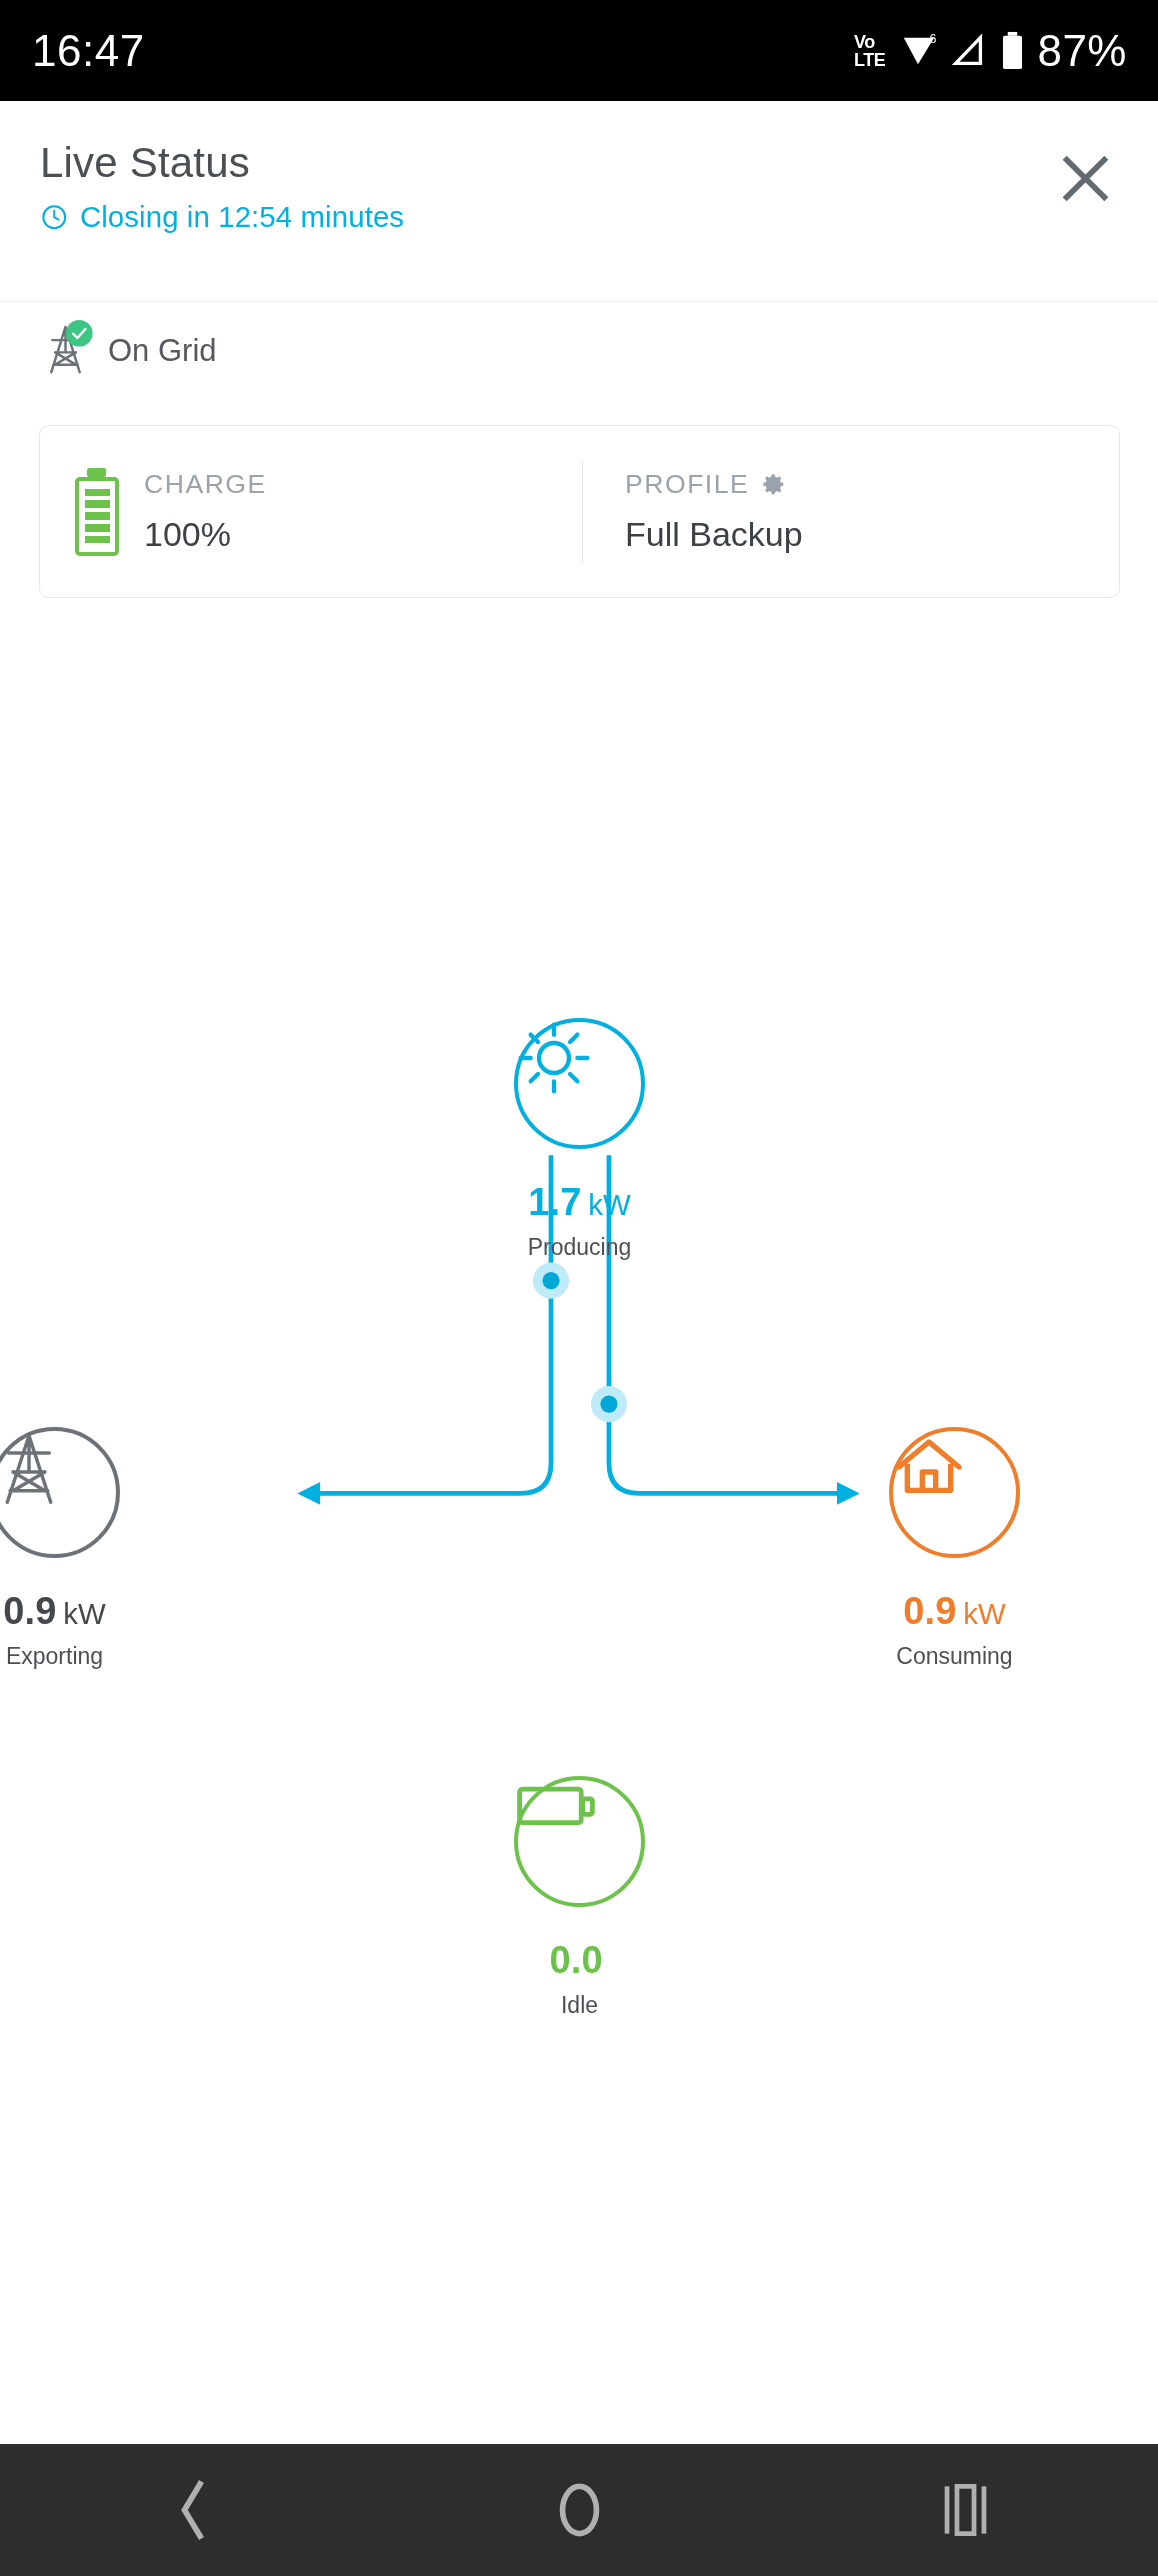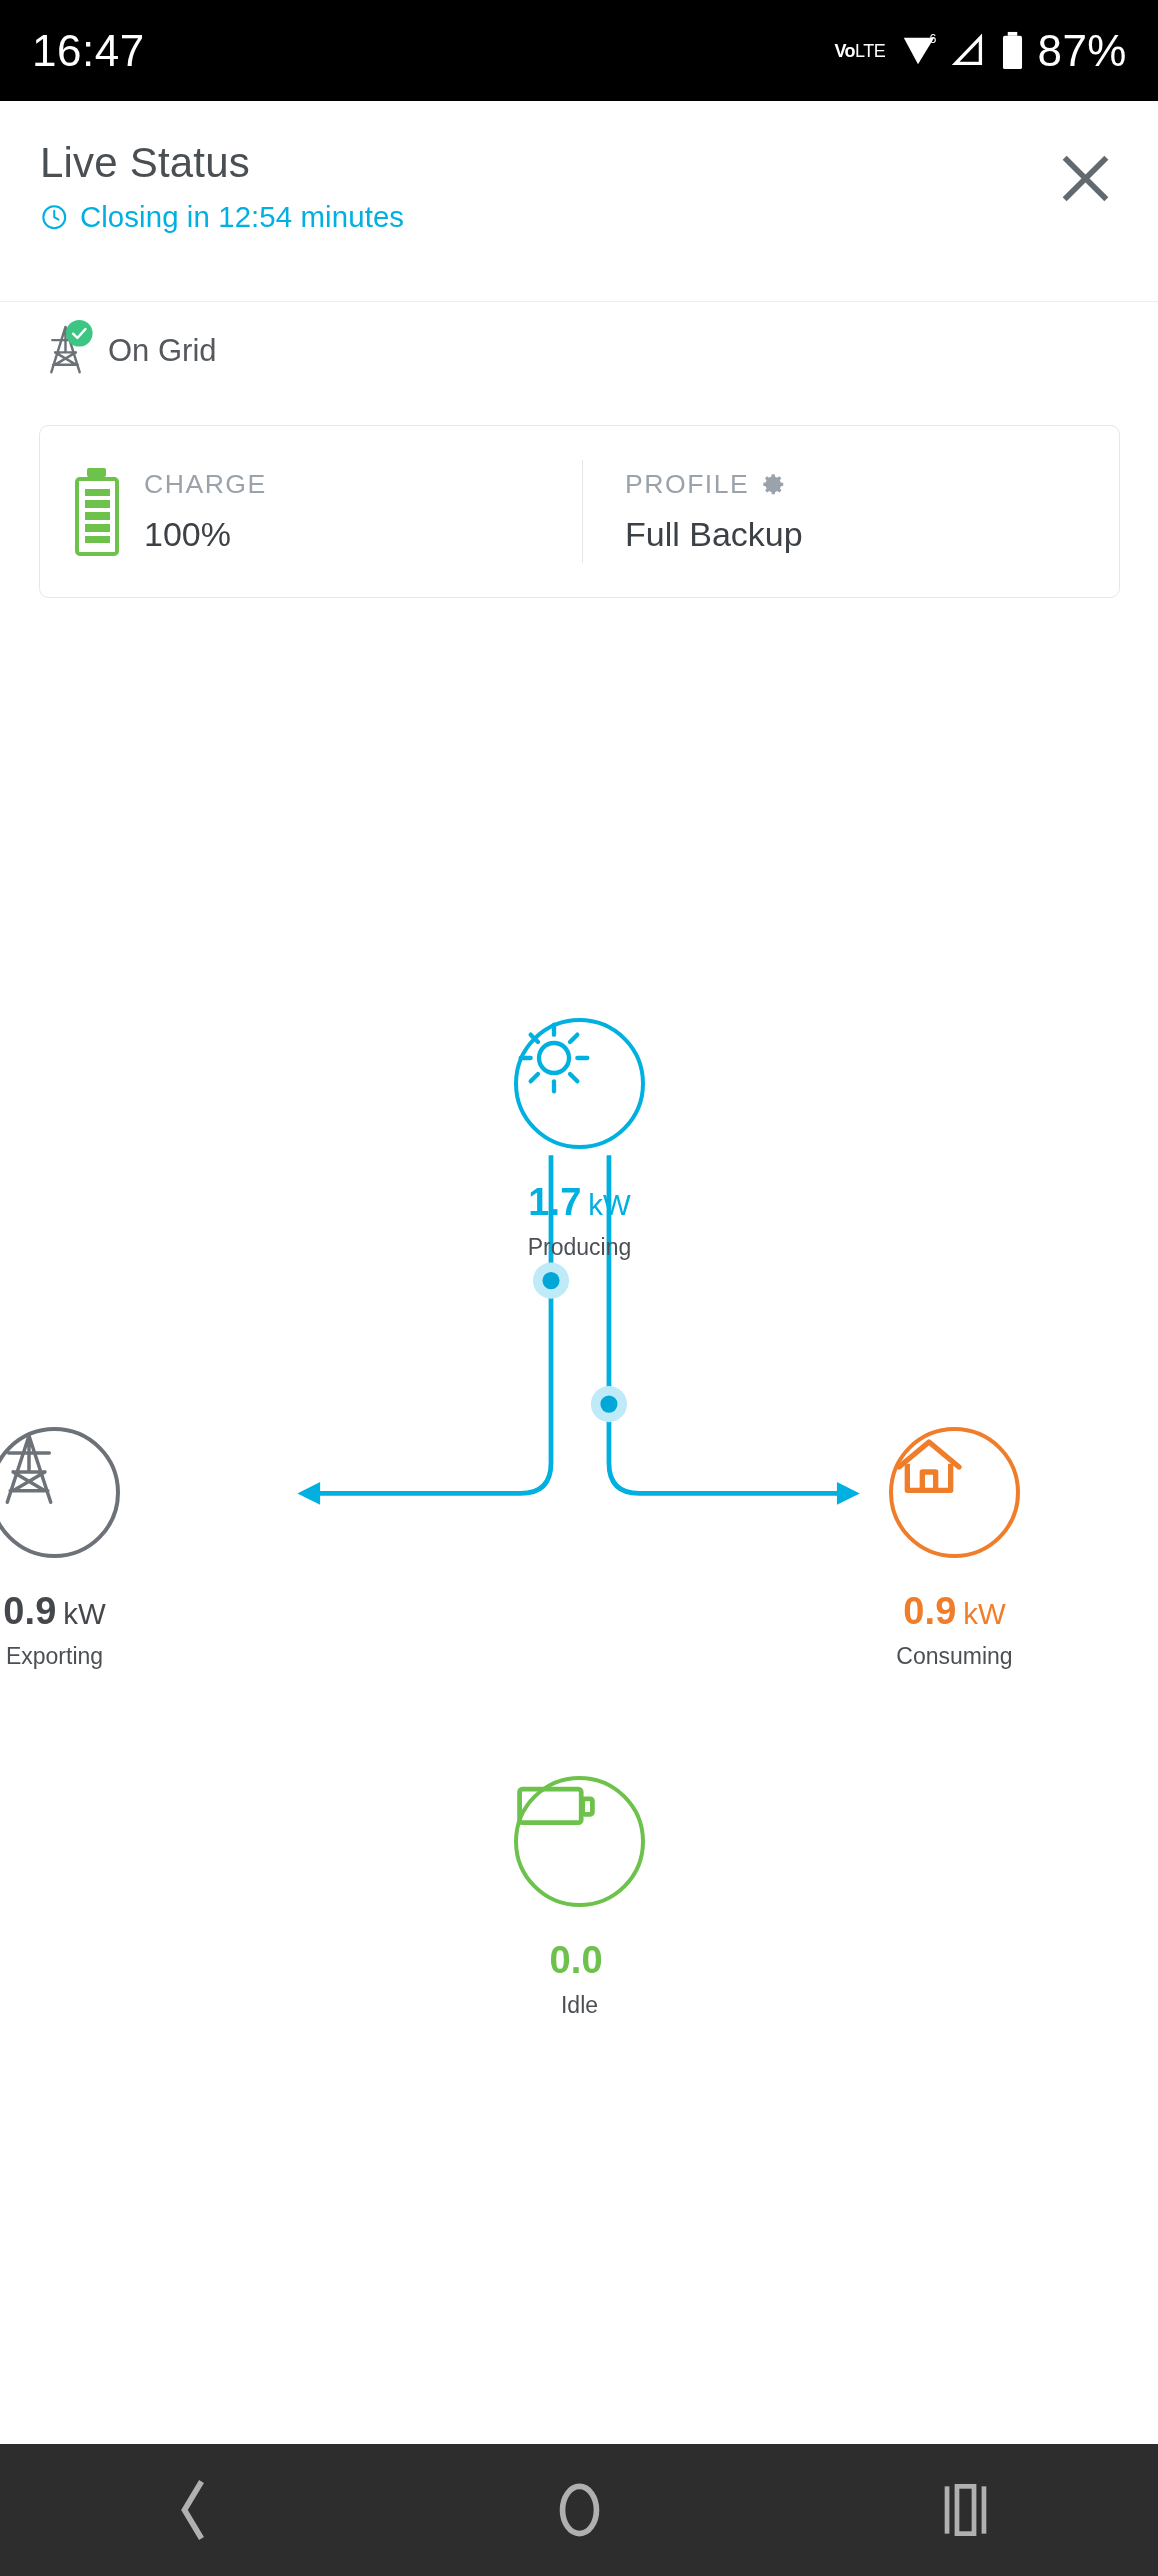--- a/index.html
+++ b/index.html
@@ -17,23 +17,23 @@
     width: 1159px; height: 101px;
     background: #000;
     display: flex; align-items: center; justify-content: space-between;
     padding: 0 32px;
   }
   .status-clock {
     color: #fff; font-size: 44px; letter-spacing: 0.5px;
     font-family: "Liberation Sans", sans-serif;
   }
   .status-right { display: flex; align-items: center; gap: 12.3px; }
-  .volte { display:flex; flex-direction:row; align-items:flex-start; line-height:1; color:#fff;text-align:right; }
+  .volte { display:flex; flex-direction:column; align-items:flex-start; line-height:1; color:#fff;text-align:right; }
   .volte-top { font-size: 18px; font-weight: 700; letter-spacing:-0.5px;}
-  .volte-bot { font-size: 18px; font-weight: 400; letter-spacing:-0.5px;}
+  .volte-bot { font-size: 18px; font-weight: 700; letter-spacing:-0.5px;}
   .status-batt-text { color:#fff; font-size: 44px; letter-spacing:0.5px; }
 
   
   .sheet-header {
     position: absolute; top: 101px; left: 0;
     width: 1159px; height: 201px;
     background: #fff;
     border-bottom: 0.9px solid #eceff1;
     padding: 38px 38px 0 40px;
   }

